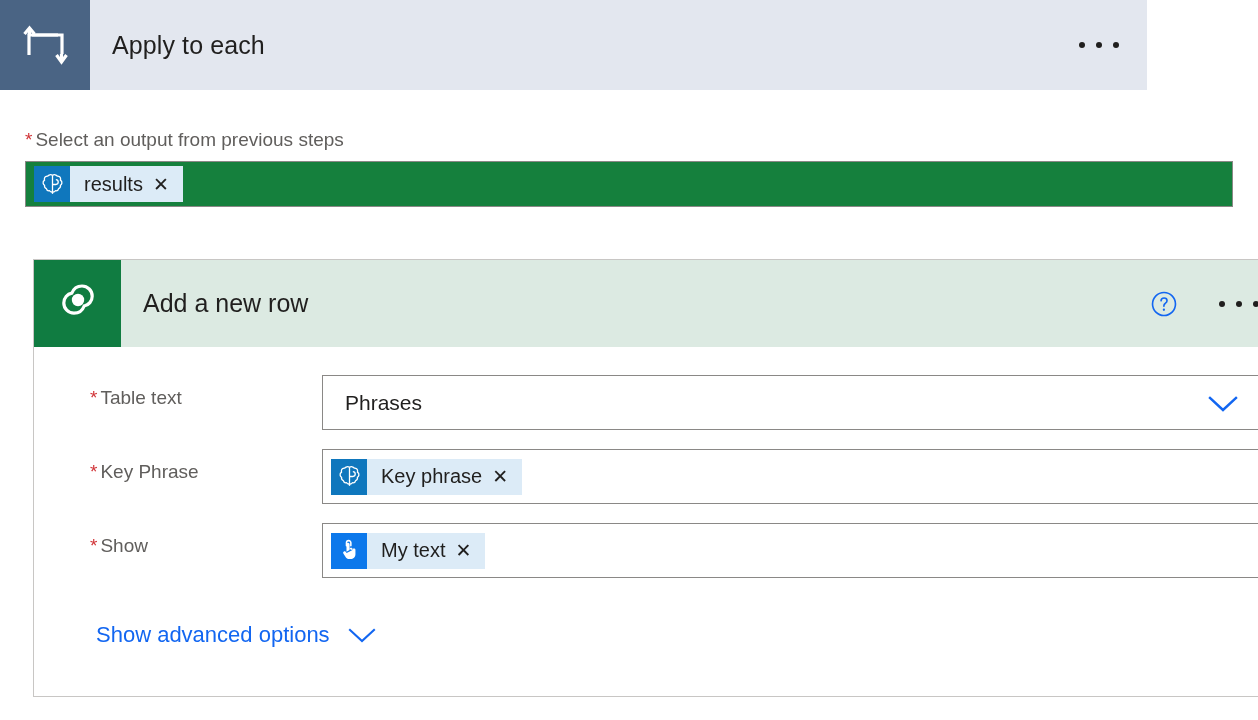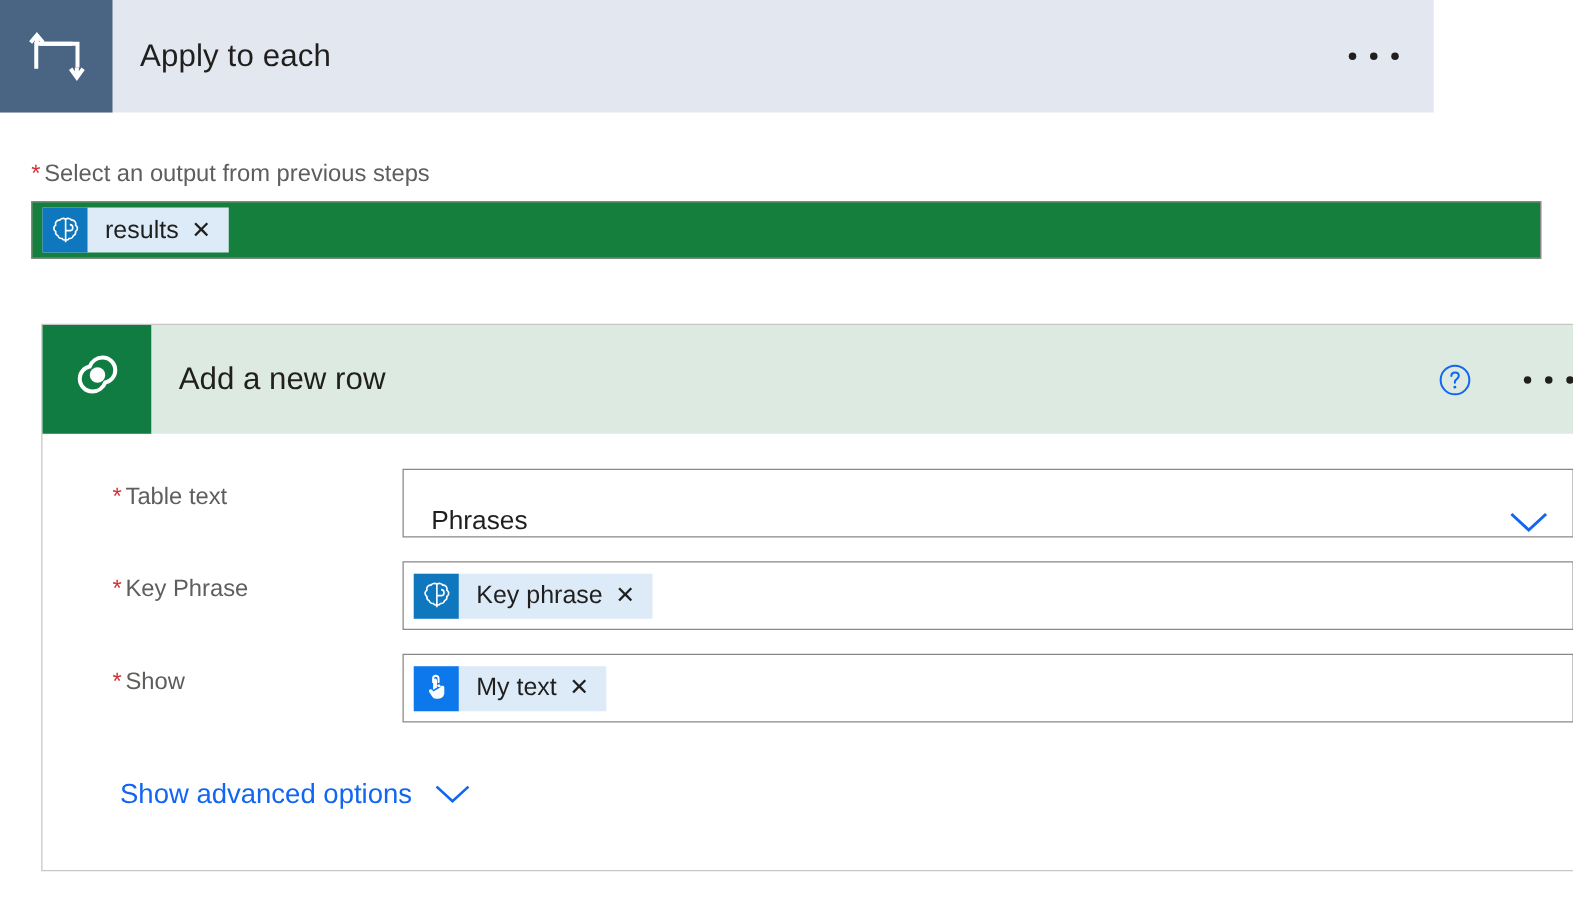--- a/index.html
+++ b/index.html
@@ -210,21 +210,20 @@
     height: 55px;
     box-sizing: border-box;
     display: flex;
     align-items: center;
     padding: 0 8px;
     position: relative;
   }
   .form-control.dropdown {
     padding: 0 14px 0 22px;
     justify-content: space-between;
-    align-items: flex-end;
   }
   .dropdown-value {
     font-size: 21px;
     color: #201F1E;
   }
   .chevron {
     display: block;
   }
   .advanced-link {
     display: inline-flex;

